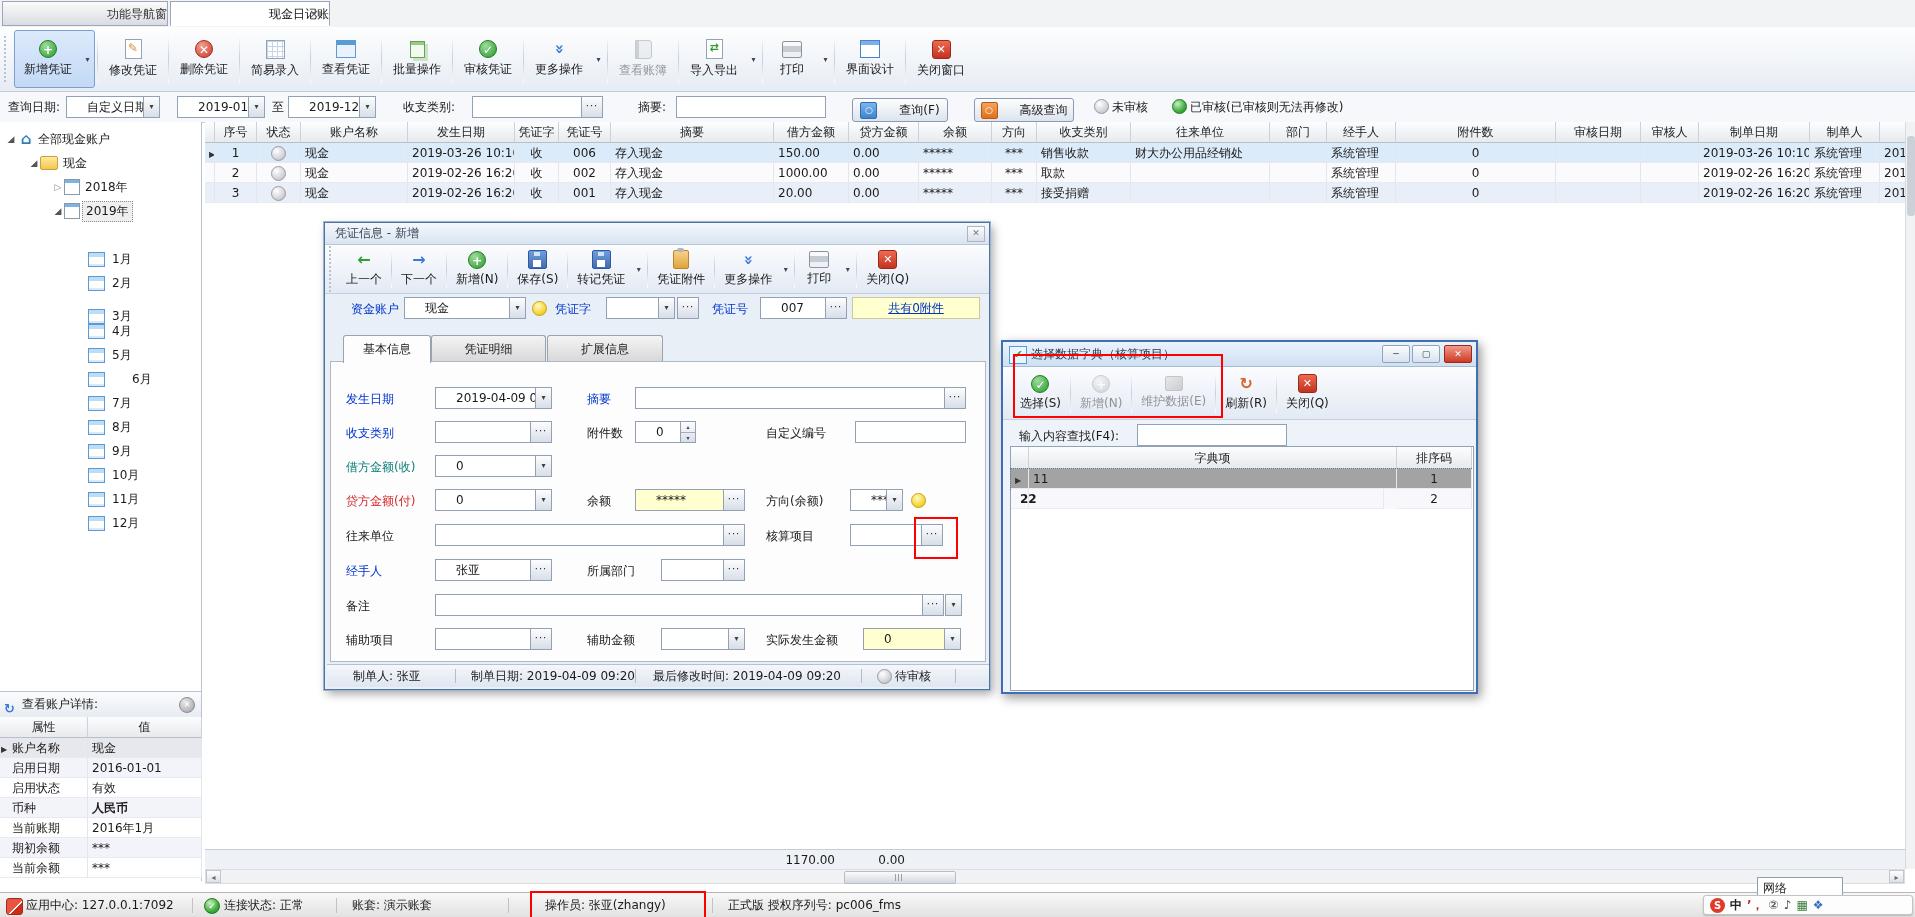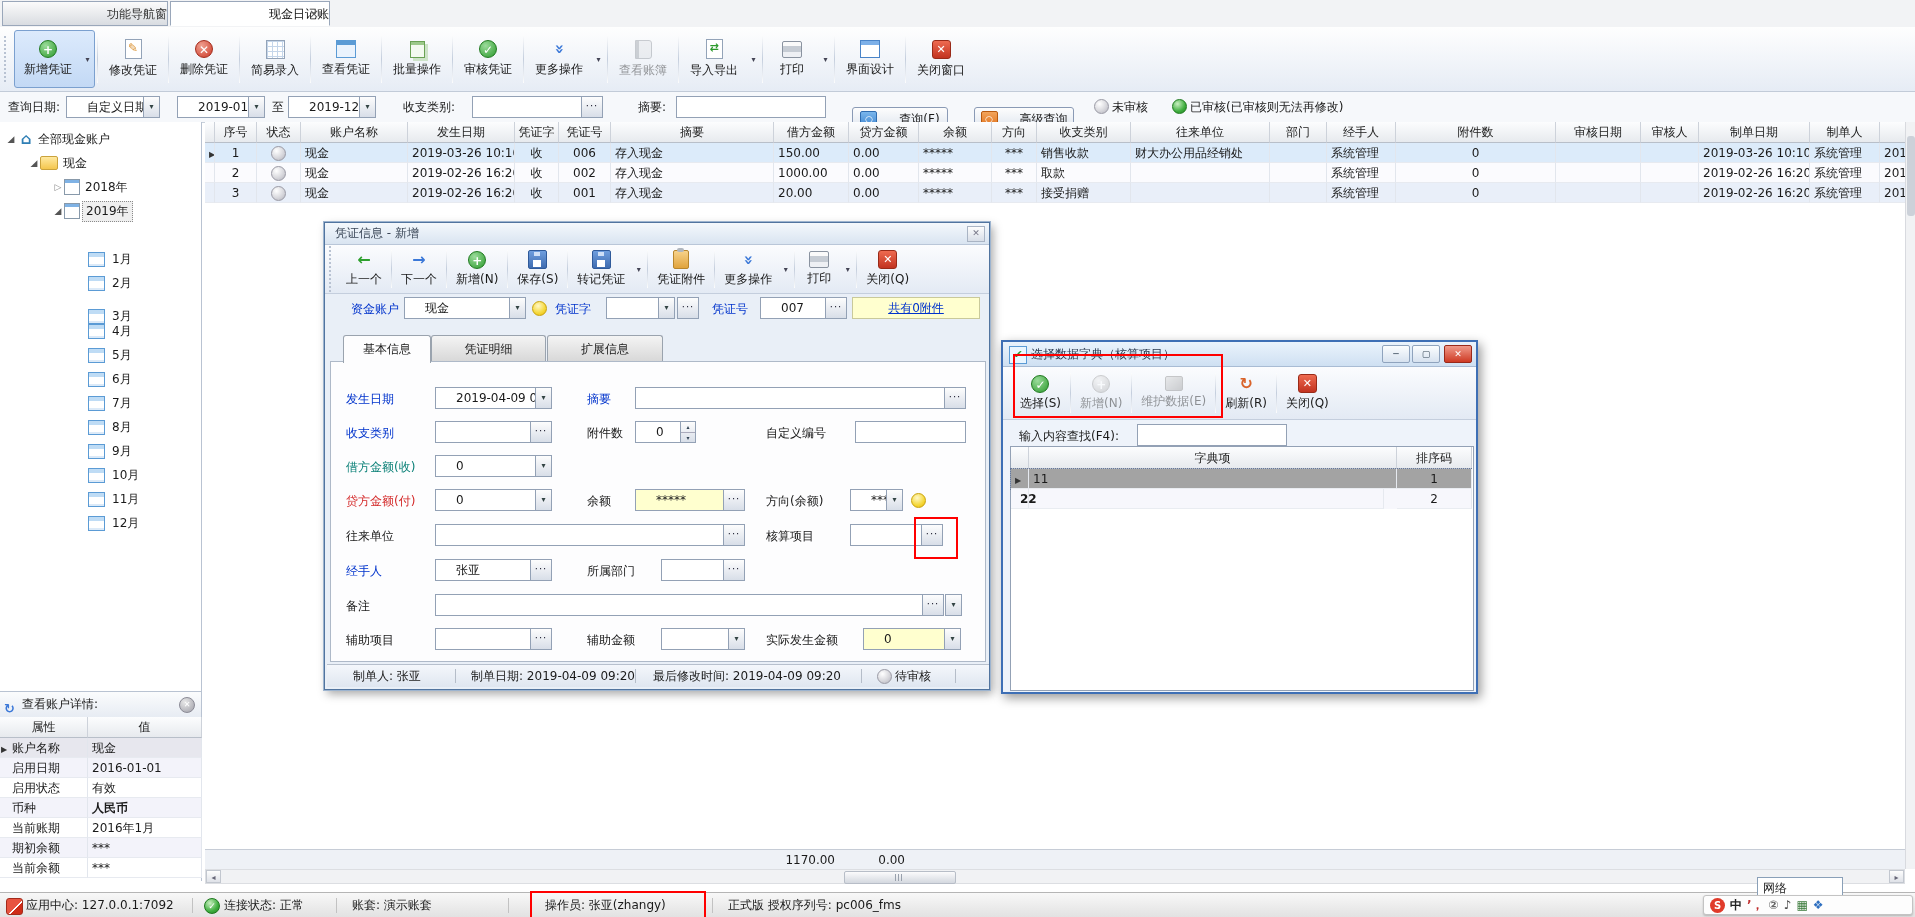--- a/index.html
+++ b/index.html
@@ -53,21 +53,21 @@
 
   
   #querybar{position:absolute;left:0;top:92px;width:1915px;height:30px;background:#f6f8fb;border-bottom:1px solid #c8d0db}
   .lbl{position:absolute;height:20px;line-height:20px;white-space:nowrap}
   .fld{position:absolute;height:22px;line-height:20px;border:1px solid #93a1b5;background:#fff;box-sizing:border-box;padding:0 20px;overflow:hidden;white-space:nowrap}
   .fld.yellow{background:#ffffcf}
   .dd{position:absolute;width:17px;height:22px;border:1px solid #93a1b5;background:linear-gradient(#fdfdfd,#d8dee8);box-sizing:border-box;text-align:center;line-height:20px;font-size:8px;color:#344;cursor:pointer}
   .dd::before{content:"▾"}
   .dots{position:absolute;width:22px;height:22px;border:1px solid #93a1b5;background:linear-gradient(#fdfdfd,#d8dee8);box-sizing:border-box;text-align:center;line-height:18px;font-size:10px;color:#223;cursor:pointer;letter-spacing:1px}
   .dots::before{content:"···"}
-  .qbtn{position:absolute;top:15px;height:24px;border:1px solid #8a9ab5;border-radius:3px;background:linear-gradient(#fdfdfd,#dde4ee);display:flex;align-items:center;justify-content:center;gap:22px;font-size:12px;cursor:pointer;box-sizing:border-box}
+  .qbtn{position:absolute;top:6px;height:24px;border:1px solid #8a9ab5;border-radius:3px;background:linear-gradient(#fdfdfd,#dde4ee);display:flex;align-items:center;justify-content:center;gap:22px;font-size:12px;cursor:pointer;box-sizing:border-box}
   .qico{display:inline-block;width:15px;height:15px;border-radius:2px;color:#fff;font-size:9px;line-height:15px;text-align:center}
   .qico.blue{background:linear-gradient(#7ab6ec,#3d84cf);border:1px solid #2f6cb0}
   .qico.orange{background:linear-gradient(#f2a45c,#e07018);border:1px solid #b85a10}
   .qico::before{content:"○";font-weight:bold}
 
   
   #sidebar{position:absolute;left:0;top:122px;width:202px;height:569px;background:#fff;border-right:1px solid #b9c3d2;box-sizing:border-box;overflow:hidden}
   .trow{position:absolute;height:22px;display:flex;align-items:center;white-space:nowrap;cursor:pointer}
   .exp{width:12px;font-size:9px;color:#555;text-align:center}
   .exp.open::before{content:"◢"}
@@ -334,21 +334,21 @@
           <span class="tlabel">3月</span>
         </div>
         <div class="trow" style="left: 88px; top: 198px;">
           <span class="ic-doc"></span>
           <span class="tlabel">4月</span>
         </div>
         <div class="trow" style="left: 88px; top: 222px;">
           <span class="ic-doc"></span>
           <span class="tlabel">5月</span>
         </div>
-        <div class="trow" style="left: 88px; top: 246px;">
+        <div class="trow" style="left: 88px; top: 246px; gap: 20px;">
           <span class="ic-doc"></span>
           <span class="tlabel">6月</span>
         </div>
         <div class="trow" style="left: 88px; top: 270px;">
           <span class="ic-doc"></span>
           <span class="tlabel">7月</span>
         </div>
         <div class="trow" style="left: 88px; top: 294px;">
           <span class="ic-doc"></span>
           <span class="tlabel">8月</span>

